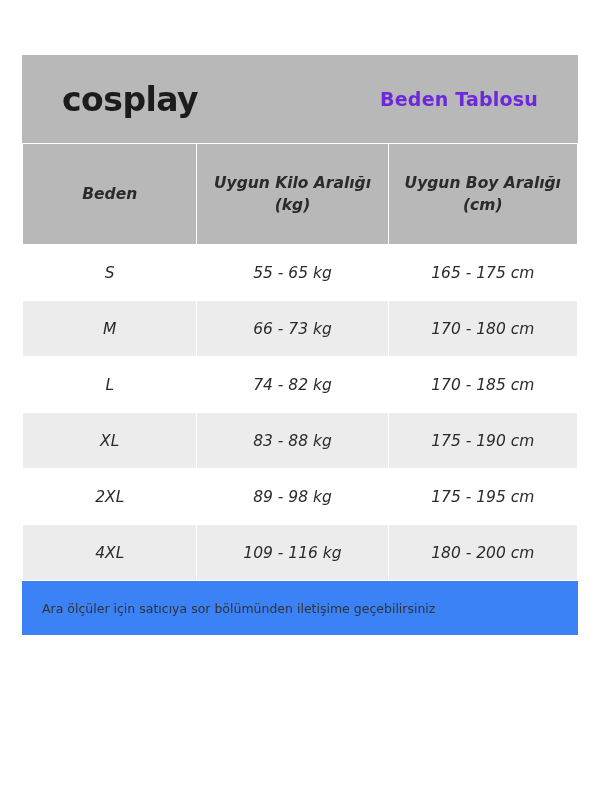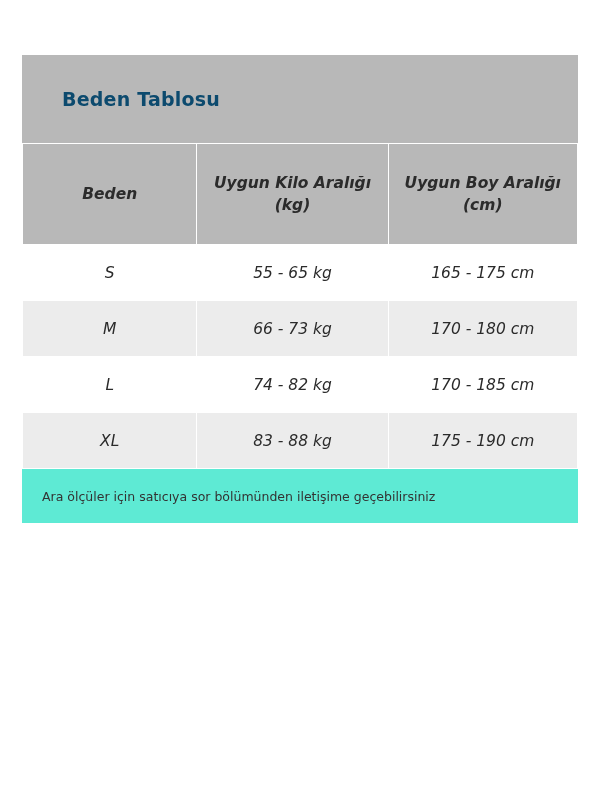--- a/index.html
+++ b/index.html
@@ -35,21 +35,21 @@
   .brand {
     font-family: "DejaVu Sans", "Liberation Sans", sans-serif;
     font-size: 33px;
     font-weight: bold;
     letter-spacing: -0.5px;
     color: #1c1c1c;
   }
   .header-title {
     font-size: 19px;
     font-weight: bold;
-    color: #0c4a6e;
+    color: #6d28d9;
     letter-spacing: 0.2px;
   }
 
   
   table.size-table {
     width: 100%;
     border-collapse: collapse;
     table-layout: fixed;
     font-style: italic;
   }
@@ -78,36 +78,37 @@
   }
   tbody tr:nth-child(even) td {
     background: #ececec;
   }
   .col-size   { width: 31.3%; }
   .col-weight { width: 34.5%; }
   .col-height { width: 34.2%; }
 
   
   .footer-note {
-    background: #5eead4;
+    background: #3b82f6;
     height: 54px;
     display: flex;
     align-items: center;
     padding: 0 20px;
     box-sizing: border-box;
     font-size: 12.5px;
     color: #333333;
   }
 </style>
 </head>
 <body>
 
 <div class="sheet">
 
   <div class="header">
+    <div class="brand">cosplay</div>
     <div class="header-title">Beden Tablosu</div>
   </div>
 
   <table class="size-table">
     <thead>
       <tr>
         <th class="col-size">
           <span>Beden</span>
         </th>
         <th class="col-weight">
@@ -134,20 +135,30 @@
       <tr>
         <td>L</td>
         <td>74 - 82 kg</td>
         <td>170 - 185 cm</td>
       </tr>
       <tr>
         <td>XL</td>
         <td>83 - 88 kg</td>
         <td>175 - 190 cm</td>
       </tr>
+      <tr>
+        <td>2XL</td>
+        <td>89 - 98 kg</td>
+        <td>175 - 195 cm</td>
+      </tr>
+      <tr>
+        <td>4XL</td>
+        <td>109 - 116 kg</td>
+        <td>180 - 200 cm</td>
+      </tr>
     </tbody>
   </table>
 
   <div class="footer-note">
     <span>Ara ölçüler için satıcıya sor bölümünden iletişime geçebilirsiniz</span>
   </div>
 
 </div>
 
 </body></html>

